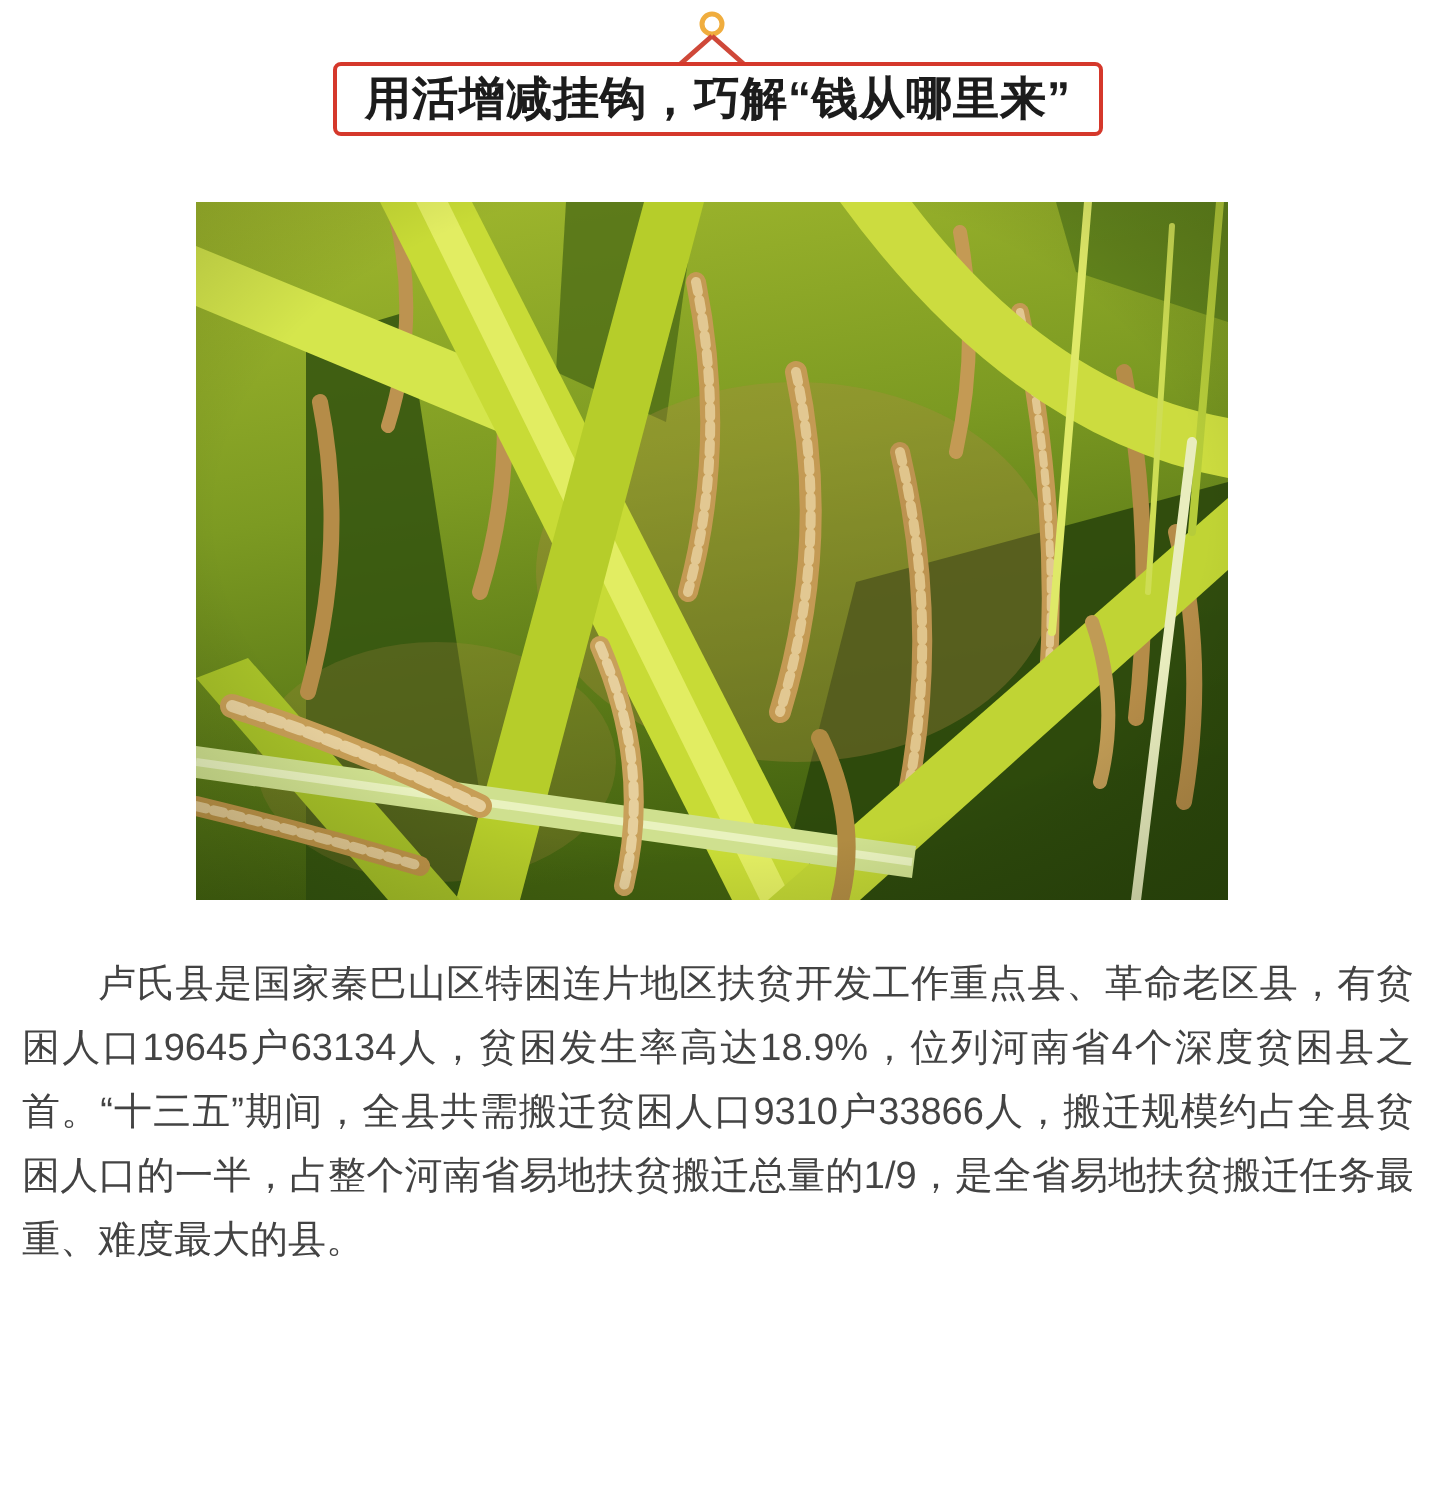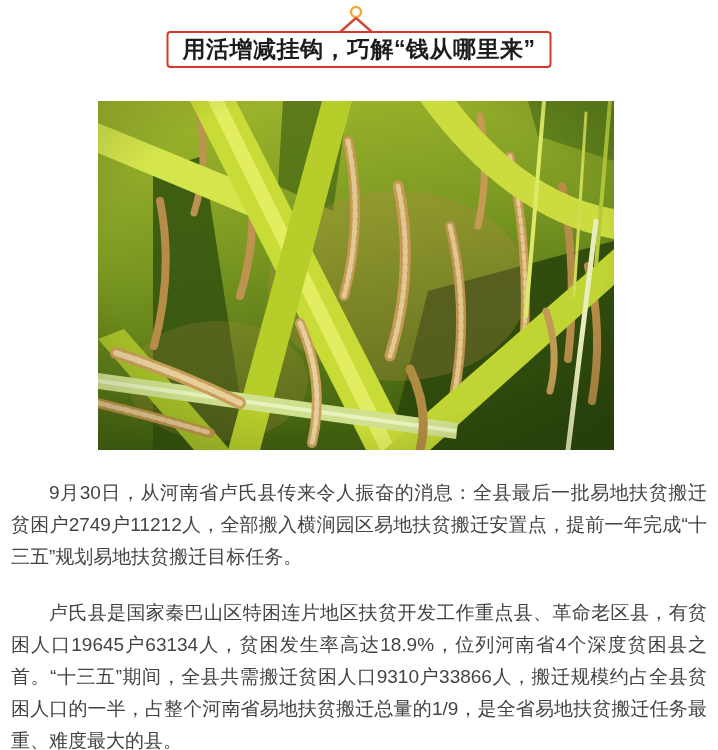--- a/index.html
+++ b/index.html
@@ -108,17 +108,16 @@
         <path d="M202,222 Q228,282 214,342" stroke="#e6cf9c" stroke-width="5" stroke-dasharray="5 4"></path>
         <path d="M312,268 Q332,310 322,349" stroke="#b08b42" stroke-width="9"></path>
         <path d="M448,210 Q462,250 452,290" stroke="#c09b55" stroke-width="7"></path>
       </g>
 
       <rect width="516" height="349" fill="url(#vig)"></rect>
     </svg>
   </div>
 
   <div class="article">
-    <p>9月30日，从河南省卢氏县传来令人振奋的消息：全县最后一批易地扶贫搬迁贫困户2749户11212人，全部搬入横涧园区易地扶贫搬迁安置点，提前一年完成“十三五”规划易地扶贫搬迁目标任务。</p>
     <p>卢氏县是国家秦巴山区特困连片地区扶贫开发工作重点县、革命老区县，有贫困人口19645户63134人，贫困发生率高达18.9%，位列河南省4个深度贫困县之首。“十三五”期间，全县共需搬迁贫困人口9310户33866人，搬迁规模约占全县贫困人口的一半，占整个河南省易地扶贫搬迁总量的1/9，是全省易地扶贫搬迁任务最重、难度最大的县。</p>
   </div>
 
 </div>
 
 </body></html>

